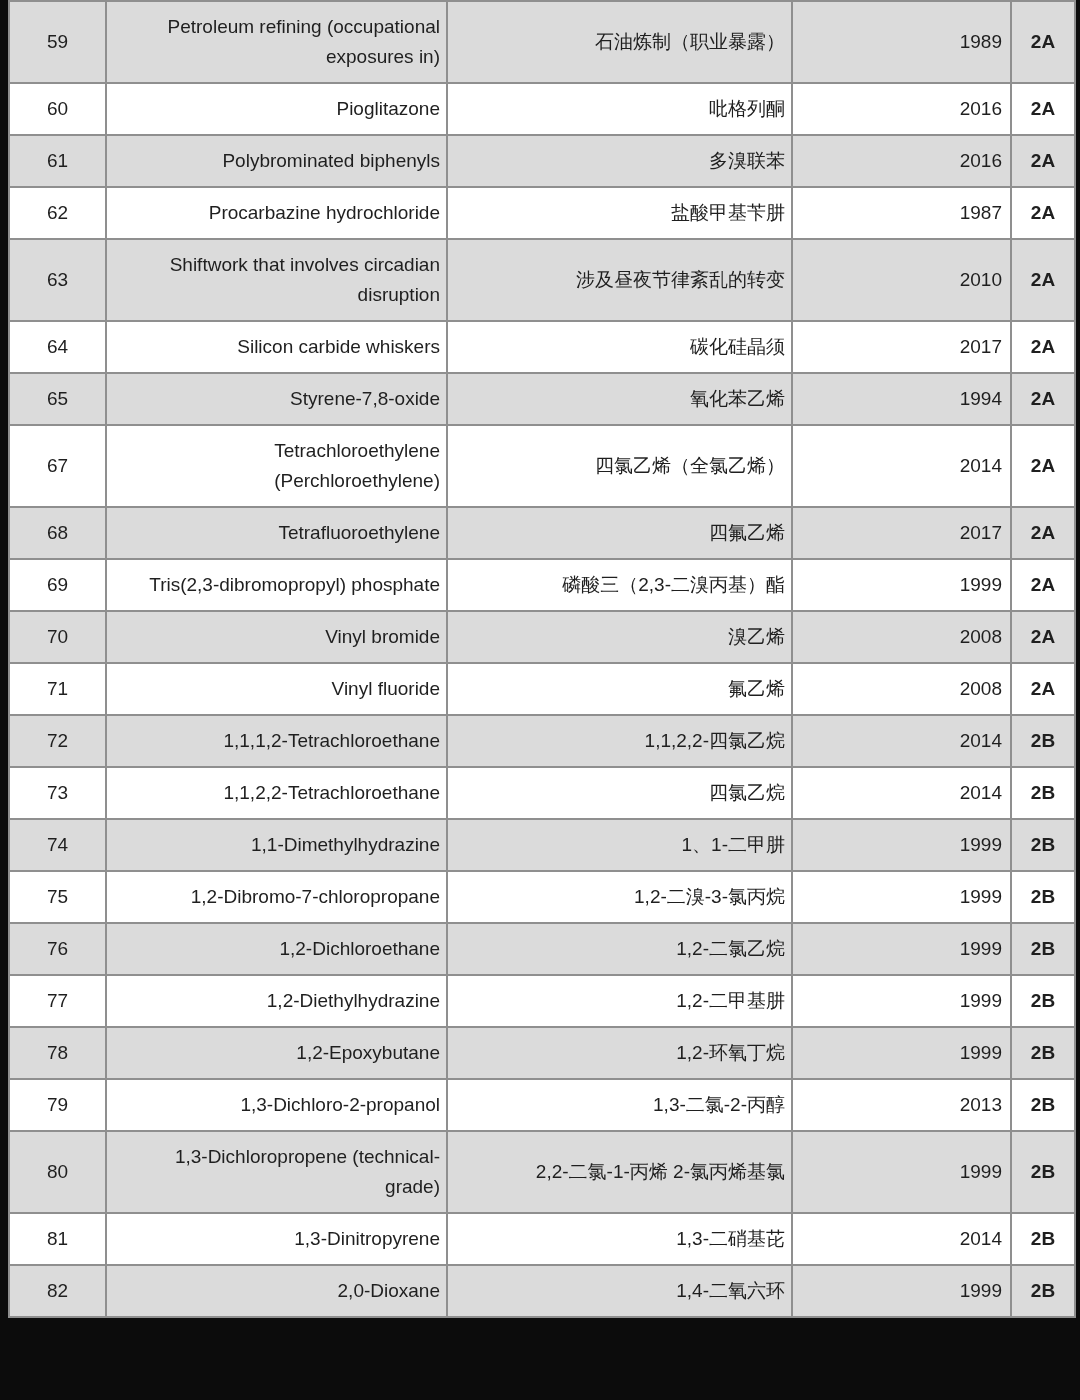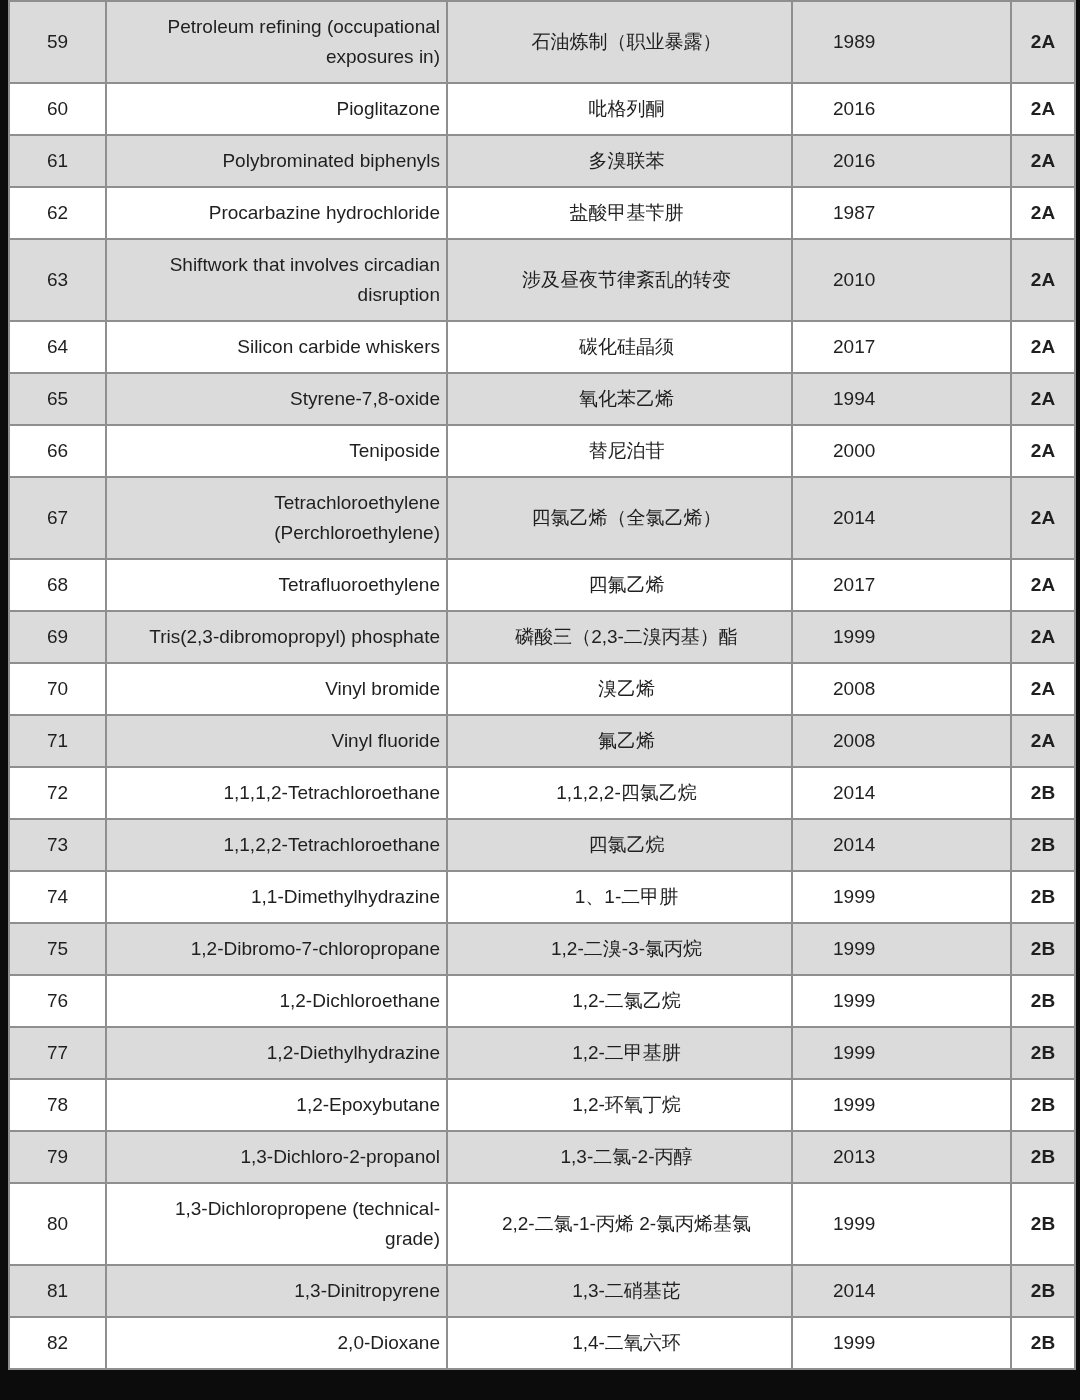--- a/index.html
+++ b/index.html
@@ -33,22 +33,22 @@
     padding: 10px 8px;
     vertical-align: middle;
     overflow: hidden;
   }
   
   tbody tr:nth-child(odd) td  { background: #dbdbdb; }
   tbody tr:nth-child(even) td { background: #ffffff; }
 
   td.col-num   { text-align: center; }
   td.col-en    { text-align: right; padding-left: 14px; padding-right: 6px; }
-  td.col-zh    { text-align: center; padding-left: 20px; padding-right: 6px; }
-  td.col-year  { text-align: left; padding-left: 40px; }
+  td.col-zh    { text-align: right; padding-left: 20px; padding-right: 6px; }
+  td.col-year  { text-align: right; padding-left: 40px; }
   td.col-grade { text-align: center; font-weight: bold; }
 
   col.c-num   { width: 97px; }
   col.c-en    { width: 341px; }
   col.c-zh    { width: 345px; }
   col.c-year  { width: 219px; }
   col.c-grade { width: 64px; }
 </style>
 </head>
 <body>
@@ -112,27 +112,20 @@
   </tr>
 
   <tr>
     <td class="col-num">65</td>
     <td class="col-en">Styrene-7,8-oxide</td>
     <td class="col-zh">氧化苯乙烯</td>
     <td class="col-year">1994</td>
     <td class="col-grade">2A</td>
   </tr>
 
-  <tr>
-    <td class="col-num">66</td>
-    <td class="col-en">Teniposide</td>
-    <td class="col-zh">替尼泊苷</td>
-    <td class="col-year">2000</td>
-    <td class="col-grade">2A</td>
-  </tr>
 
   <tr>
     <td class="col-num">67</td>
     <td class="col-en">Tetrachloroethylene (Perchloroethylene)</td>
     <td class="col-zh">四氯乙烯（全氯乙烯）</td>
     <td class="col-year">2014</td>
     <td class="col-grade">2A</td>
   </tr>
 
   <tr>

